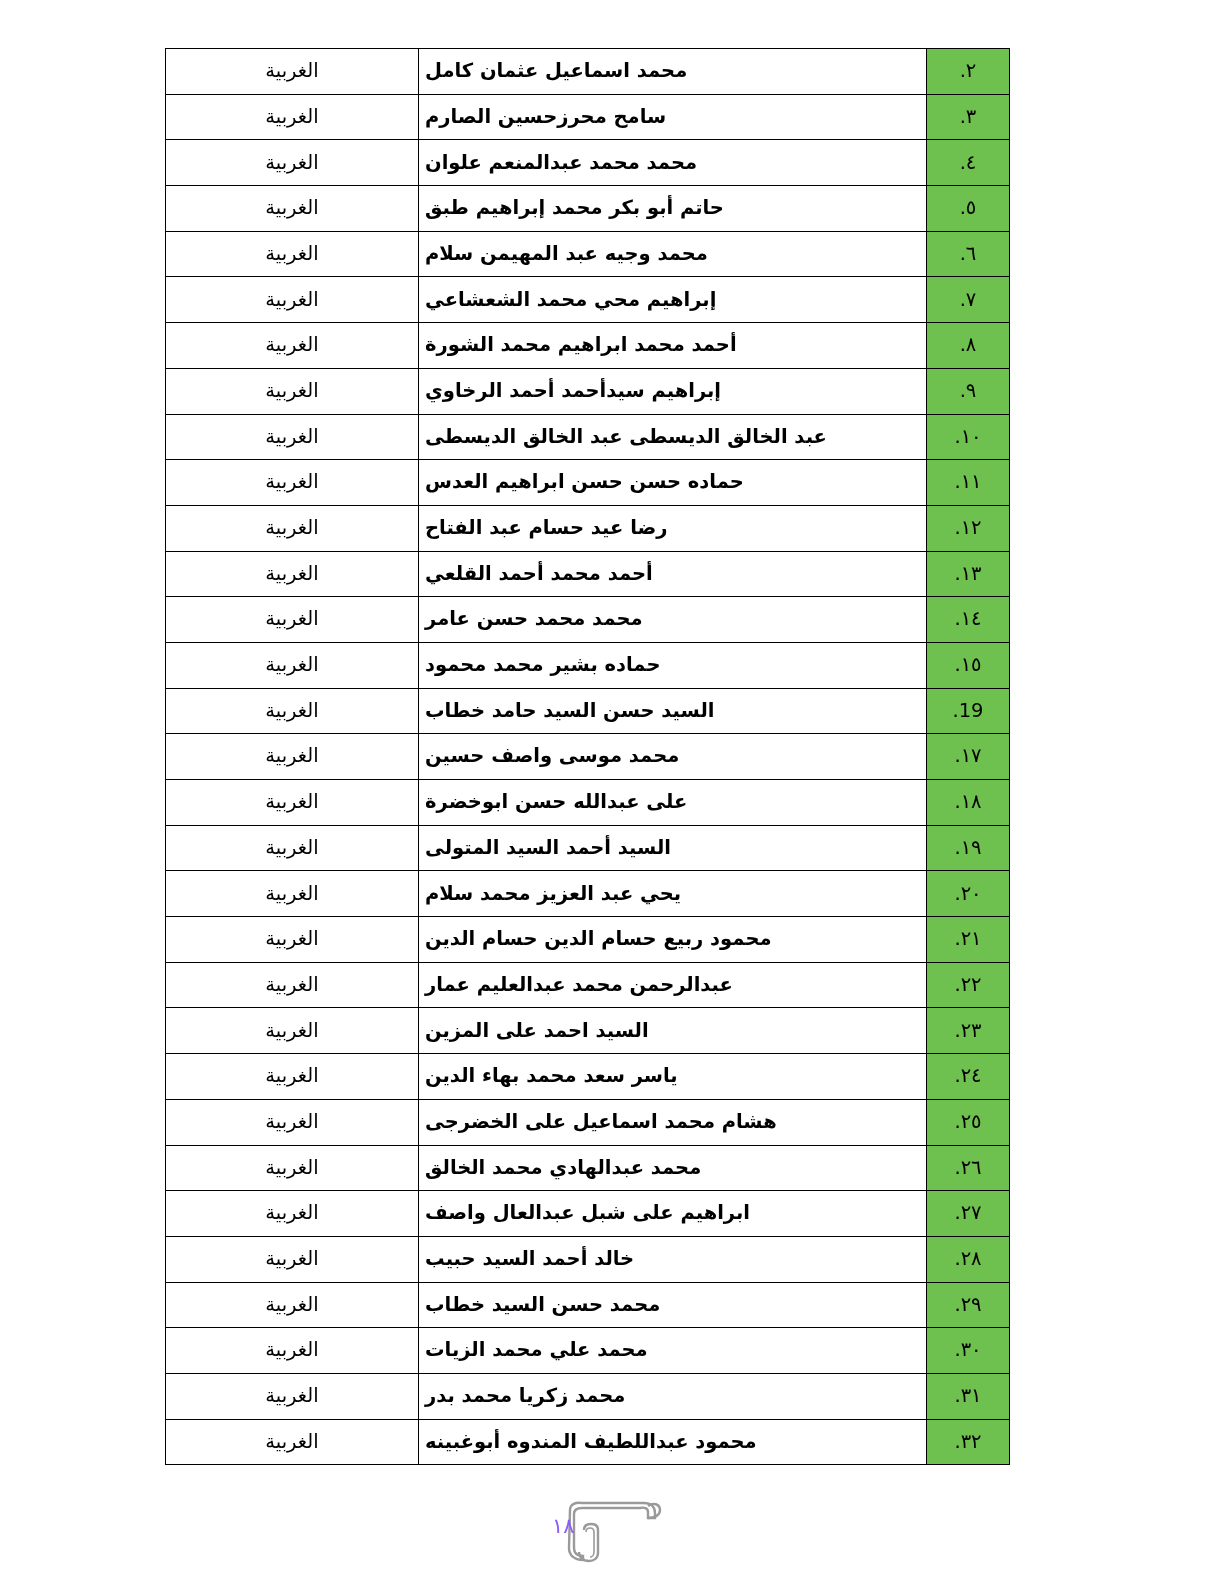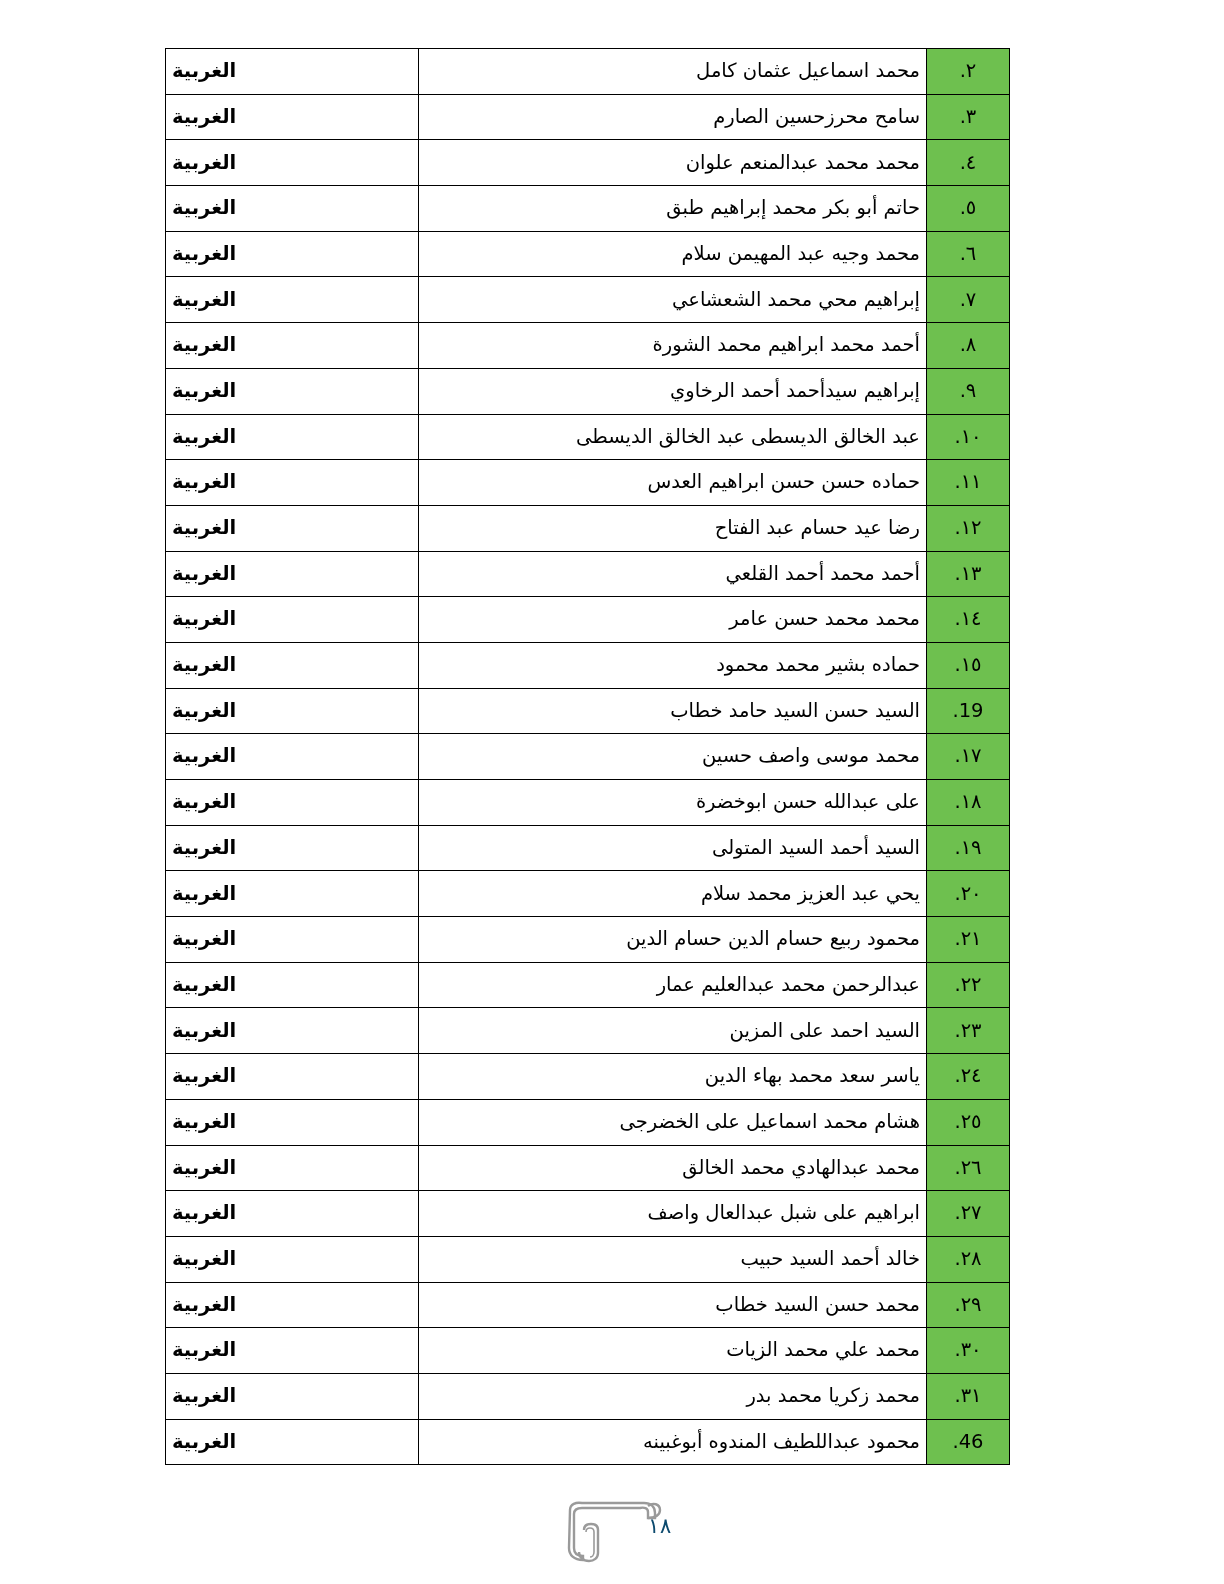--- a/index.html
+++ b/index.html
@@ -46,29 +46,29 @@
   }
   td.col-num {
     width: 70px;
     background: #6ec04f;
     text-align: center;
     font-size: 19px;
     font-weight: 500;
   }
   td.col-name {
     width: 495px;
-    text-align: right;
-    font-weight: 400;
+    text-align: left;
+    font-weight: 700;
     font-size: 20px;
     margin-top: 48px;
   }
   td.col-gov {
     width: 240px;
-    text-align: left;
-    font-weight: 700;
+    text-align: center;
+    font-weight: 400;
     font-size: 19.5px;
   }
   .footer {
     position: absolute;
     left: 0;
     right: 0;
     top: 1488px;
     height: 96px;
   }
   .page-number-badge {
@@ -80,24 +80,24 @@
     height: 70px;
   }
   .badge-svg {
     display: block;
   }
   .page-num-text {
     position: absolute;
     left: 0;
     top: 18px;
     width: 120px;
-    text-align: right;
+    text-align: left;
     font-size: 21px;
-    color: #0c4a6e;
-    font-family: Liberation Mono, monospace;
+    color: #8b5cf6;
+    font-family: Liberation Sans, sans-serif;
   }
 </style>
 </head>
 <body>
 
 <div class="page">
 
   <div class="table-wrap">
     <table class="names-table">
       <tbody>
@@ -245,21 +245,21 @@
           <td class="col-num">٣٠.</td>
           <td class="col-name">محمد علي محمد الزيات</td>
           <td class="col-gov">الغربية</td>
         </tr>
         <tr>
           <td class="col-num">٣١.</td>
           <td class="col-name">محمد زكريا محمد بدر</td>
           <td class="col-gov">الغربية</td>
         </tr>
         <tr>
-          <td class="col-num">46.</td>
+          <td class="col-num">٣٢.</td>
           <td class="col-name">محمود عبداللطيف المندوه أبوغبينه</td>
           <td class="col-gov">الغربية</td>
         </tr>
       </tbody>
     </table>
   </div>
 
   <div class="footer">
     <div class="page-number-badge">
       <svg class="badge-svg" width="120" height="70" viewBox="0 0 120 70" xmlns="http://www.w3.org/2000/svg">

